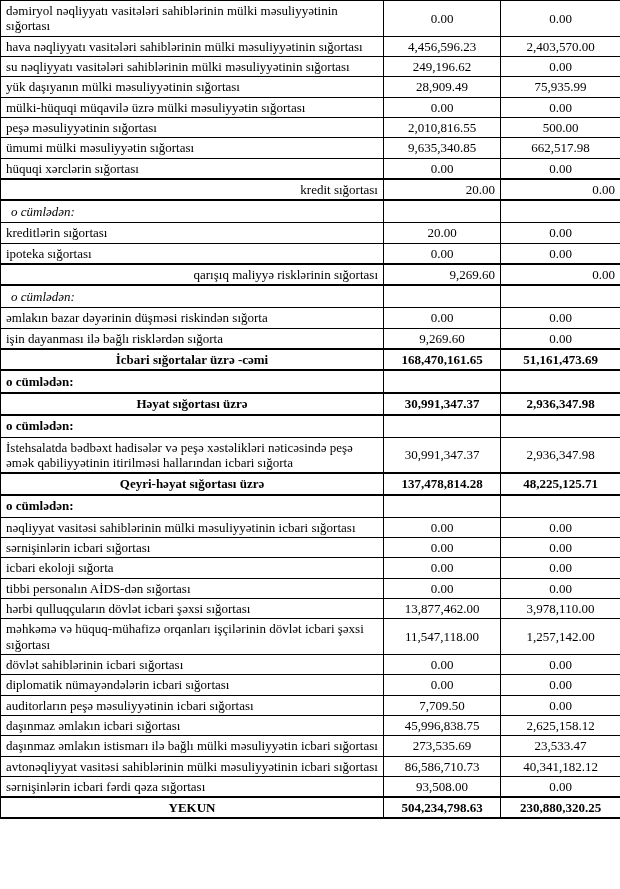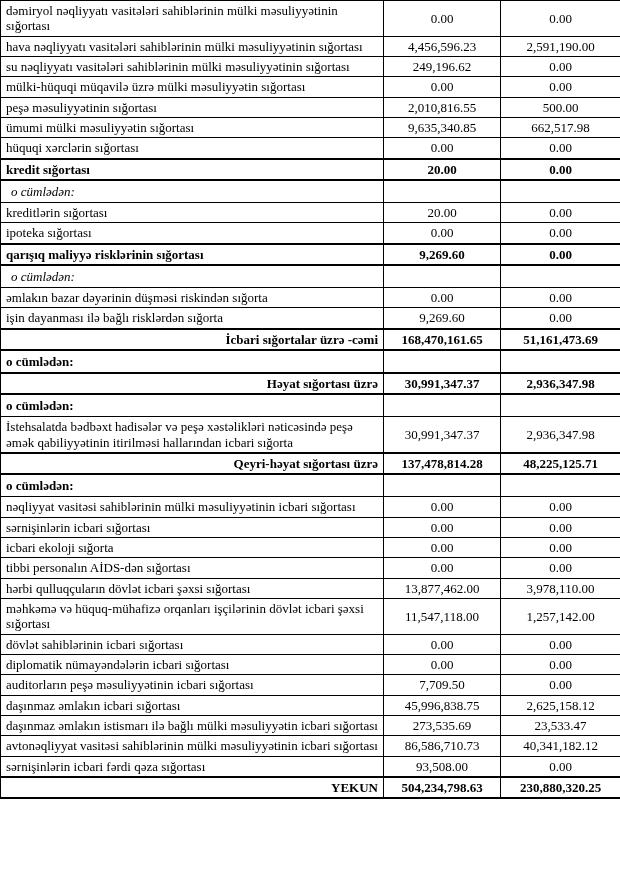--- a/index.html
+++ b/index.html
@@ -32,23 +32,24 @@
     text-align: left;
     margin-top: 16px;
   }
   td.num {
     text-align: center;
     padding-left: 2px;
     padding-right: 2px;
   }
   
   tr.bold td {
-    font-weight: bold;
+    font-weight: normal;
     border-top-width: 2px;
     border-bottom-width: 2px;
+    text-align: right;
   }
   
   tr.inote td.label {
     font-style: italic;
     padding-left: 10px;
   }
   tr.inote td {
     height: 17px;
   }
   
@@ -58,21 +59,21 @@
   tr.bnote td {
     height: 17px;
   }
   
   tr.section td {
     font-weight: bold;
     border-top-width: 2px;
     border-bottom-width: 2px;
   }
   tr.section td.label {
-    text-align: right;
+    text-align: center;
   }
 </style>
 </head>
 <body>
 
 <div class="page">
   <table class="report">
     <colgroup>
       <col style="width:383px">
       <col style="width:117px">
@@ -80,26 +81,31 @@
     </colgroup>
     <tbody id="table-body">
         <tr class="normal">
           <td class="label">dəmiryol nəqliyyatı vasitələri sahiblərinin mülki məsuliyyətinin sığortası</td>
           <td class="num">0.00</td>
           <td class="num">0.00</td>
         </tr>
         <tr class="normal">
           <td class="label">hava nəqliyyatı vasitələri sahiblərinin mülki məsuliyyətinin sığortası</td>
           <td class="num">4,456,596.23</td>
-          <td class="num">2,591,190.00</td>
+          <td class="num">2,403,570.00</td>
         </tr>
         <tr class="normal">
           <td class="label">su nəqliyyatı vasitələri sahiblərinin mülki məsuliyyətinin sığortası</td>
           <td class="num">249,196.62</td>
           <td class="num">0.00</td>
+        </tr>
+        <tr class="normal">
+          <td class="label">yük daşıyanın mülki məsuliyyətinin sığortası</td>
+          <td class="num">28,909.49</td>
+          <td class="num">75,935.99</td>
         </tr>
         <tr class="normal">
           <td class="label">mülki-hüquqi müqavilə üzrə mülki məsuliyyətin sığortası</td>
           <td class="num">0.00</td>
           <td class="num">0.00</td>
         </tr>
         <tr class="normal">
           <td class="label">peşə məsuliyyətinin sığortası</td>
           <td class="num">2,010,816.55</td>
           <td class="num">500.00</td>

